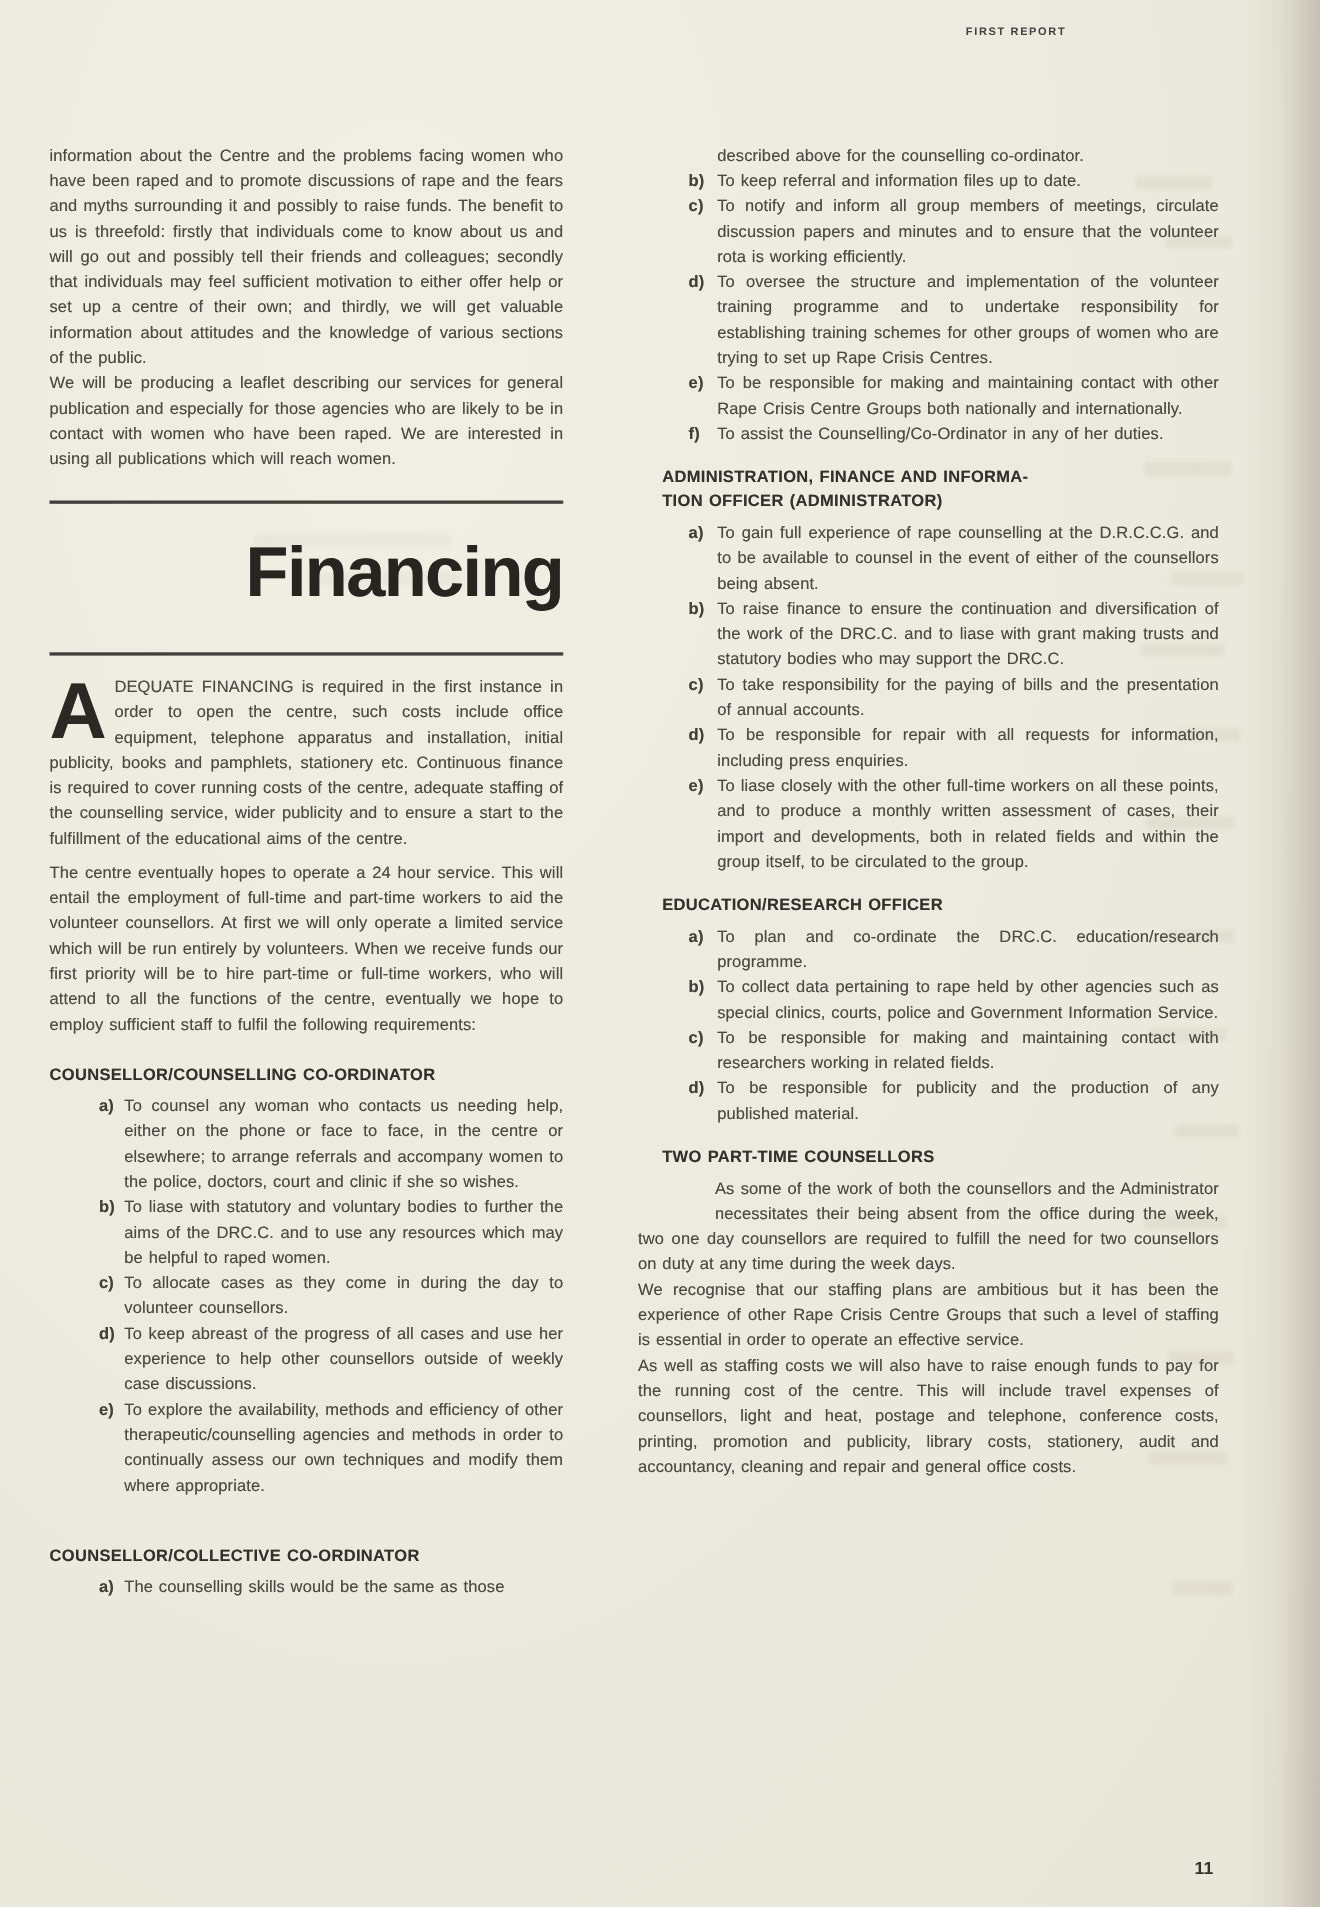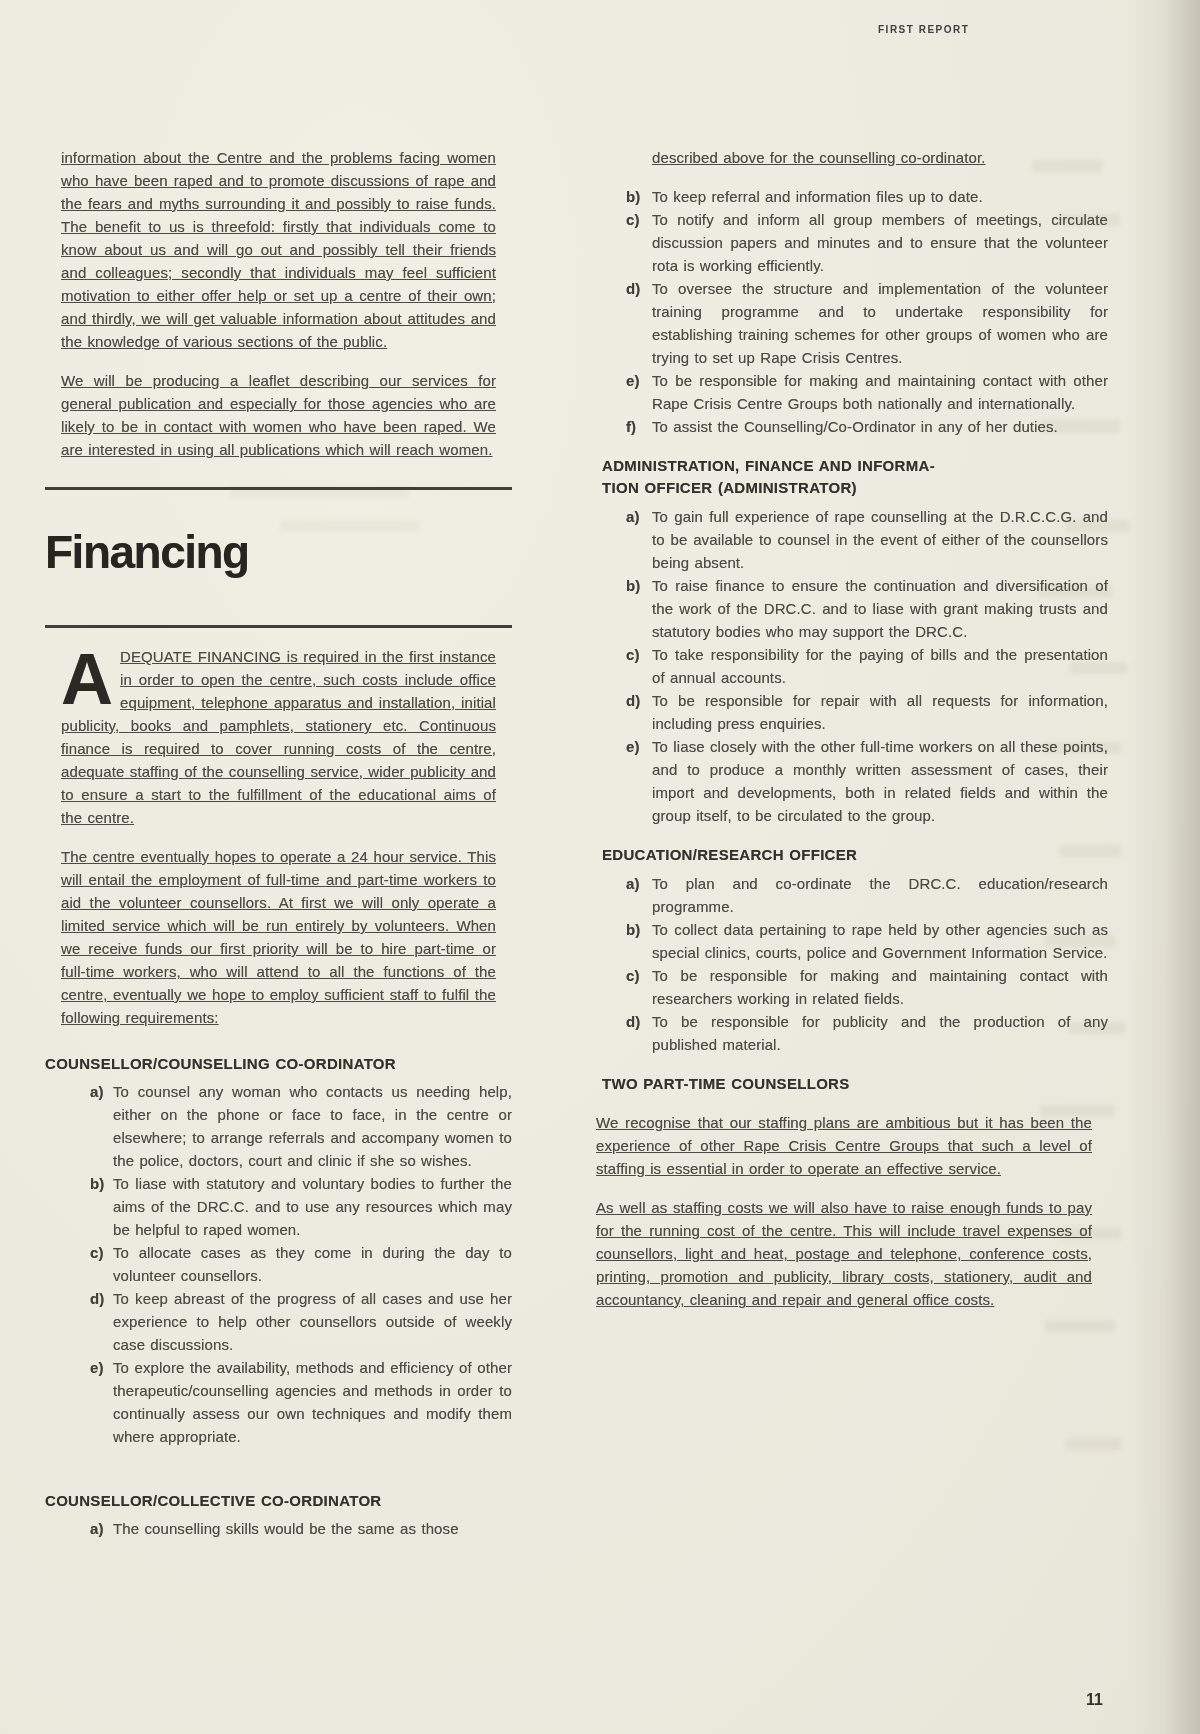--- a/index.html
+++ b/index.html
@@ -21,27 +21,27 @@
     font-size:16px; font-weight:bold; color:#33322d;
   }
   .col {
     position:absolute; top:130px; color:#4c4a43;
     font-size:15px; line-height:23px; text-align:justify;
     word-spacing:1px; letter-spacing:0.1px;
     text-shadow:0 0 0.5px rgba(76,74,67,0.55);
   }
   .col-left  { left:45px;  width:467px; }
   .col-right { left:580px; width:528px; }
-  p { margin:16px;text-decoration:underline; }
+  p { margin:0; }
   .rule { height:3px; background:#403f39; }
   .rule-1 { margin-top:26px; }
   .rule-2 { margin-top:44px; }
   .big-title {
-    margin-top:33px; font-size:46px; line-height:58px; font-weight:bold;
-    letter-spacing:-1.5px; color:#262520; text-align:left;
+    margin-top:33px; font-size:64px; line-height:58px; font-weight:bold;
+    letter-spacing:-1.5px; color:#262520; text-align:right;
   }
   .dc-para { margin-top:17px; }
   .dropcap {
     float:left; font-size:72px; line-height:60px; font-weight:bold;
     color:#2a2924; margin:4px 9px 0 0; letter-spacing:-2px;
   }
   .para-staffing { margin-top:8px; }
   .sec-heading {
     font-weight:bold; font-size:15px; letter-spacing:0.3px;
     color:#32312b; line-height:22px; text-align:left;
@@ -131,17 +131,18 @@
   <div class="item"><span class="lbl">d)</span><span>To be responsible for repair with all requests for information, including press enquiries.</span></div>
   <div class="item"><span class="lbl">e)</span><span>To liase closely with the other full-time workers on all these points, and to produce a monthly written assessment of cases, their import and developments, both in related fields and within the group itself, to be circulated to the group.</span></div>
 
   <div class="sec-heading">EDUCATION/RESEARCH OFFICER</div>
   <div class="item"><span class="lbl">a)</span><span>To plan and co-ordinate the DRC.C. education/research programme.</span></div>
   <div class="item"><span class="lbl">b)</span><span>To collect data pertaining to rape held by other agencies such as special clinics, courts, police and Government Information Service.</span></div>
   <div class="item"><span class="lbl">c)</span><span>To be responsible for making and maintaining contact with researchers working in related fields.</span></div>
   <div class="item"><span class="lbl">d)</span><span>To be responsible for publicity and the production of any published material.</span></div>
 
   <div class="sec-heading">TWO PART-TIME COUNSELLORS</div>
+  <p class="pt-para1">As some of the work of both the counsellors and the Administrator necessitates their being absent from the office during the week, two one day counsellors are required to fulfill the need for two counsellors on duty at any time during the week days.</p>
   <p>We recognise that our staffing plans are ambitious but it has been the experience of other Rape Crisis Centre Groups that such a level of staffing is essential in order to operate an effective service.</p>
   <p>As well as staffing costs we will also have to raise enough funds to pay for the running cost of the centre. This will include travel expenses of counsellors, light and heat, postage and telephone, conference costs, printing, promotion and publicity, library costs, stationery, audit and accountancy, cleaning and repair and general office costs.</p>
 </div>
 
 <div class="page-number">11</div>
 
 </body></html>

